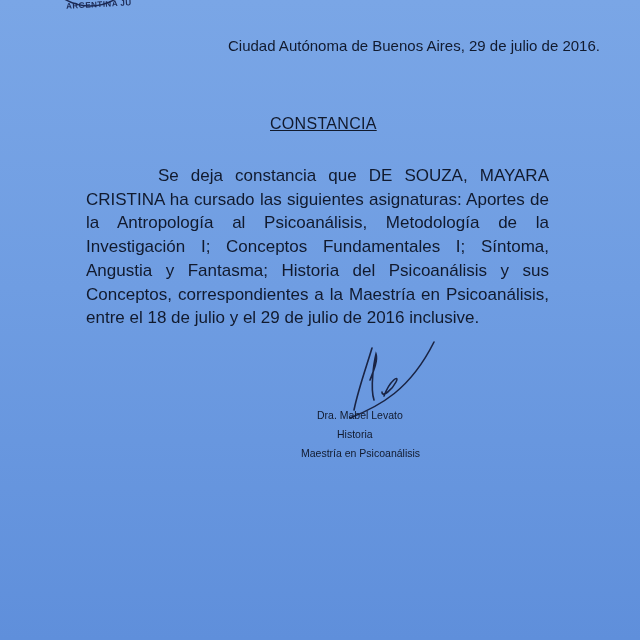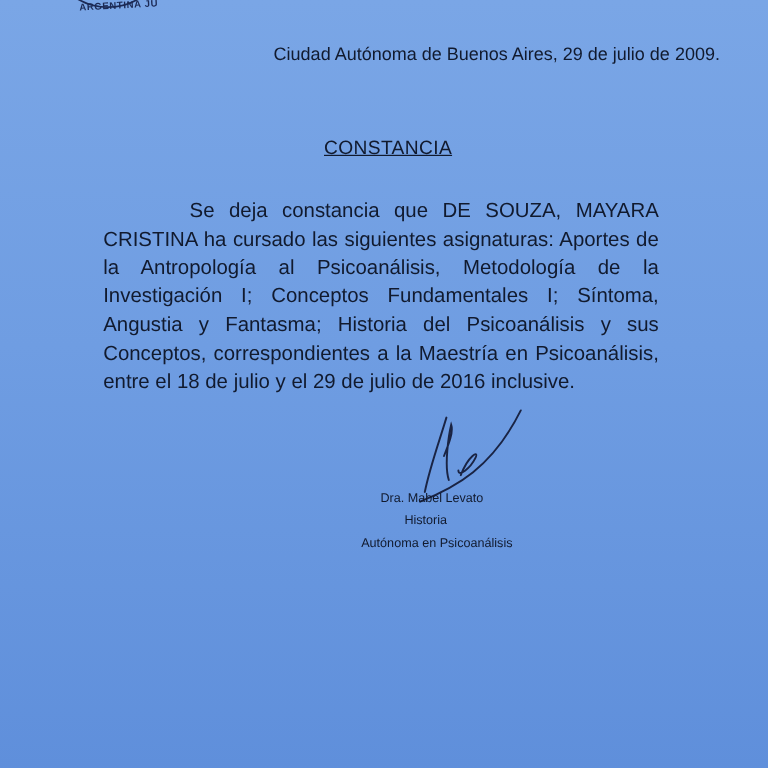--- a/index.html
+++ b/index.html
@@ -45,27 +45,27 @@
   </style>
 </head>
 <body>
 
 <div>
   <svg class="seal" viewBox="0 0 100 62">
     <path d="M2 10 A 50 50 0 0 0 98 10" fill="none" stroke="#1c2a55" stroke-width="1.5"></path>
   </svg>
   <div class="seal-text">ARGENTINA JU</div>
 
-  <div class="date">Ciudad Autónoma de Buenos Aires, 29 de julio de 2009.</div>
+  <div class="date">Ciudad Autónoma de Buenos Aires, 29 de julio de 2016.</div>
   <div class="title">CONSTANCIA</div>
 
   <div class="body">
     <p>Se deja constancia que DE SOUZA, MAYARA CRISTINA  ha cursado las siguientes asignaturas: Aportes de la Antropología al Psicoanálisis, Metodología de la Investigación I; Conceptos Fundamentales I; Síntoma, Angustia y Fantasma; Historia del Psicoanálisis y sus Conceptos,  correspondientes a la Maestría en Psicoanálisis, entre el 18 de julio y el 29 de julio de 2016 inclusive.</p>
   </div>
 
   <svg class="signature" viewBox="0 0 120 80">
     <path d="M42 8 C36 28 28 50 24 70 M40 40 C44 30 48 20 46 14 C44 22 40 48 44 60
              M54 56 C60 40 70 34 66 42 C62 50 52 58 52 52 M20 78 C50 66 80 50 104 2" fill="none" stroke="#1a2444" stroke-width="1.6" stroke-linecap="round"></path>
   </svg>
   <div class="sig-line sig-name">Dra. Mabel Levato</div>
   <div class="sig-line sig-role">Historia</div>
-  <div class="sig-line sig-program">Autónoma en Psicoanálisis</div>
+  <div class="sig-line sig-program">Maestría en Psicoanálisis</div>
 </div>
 
 </body></html>

